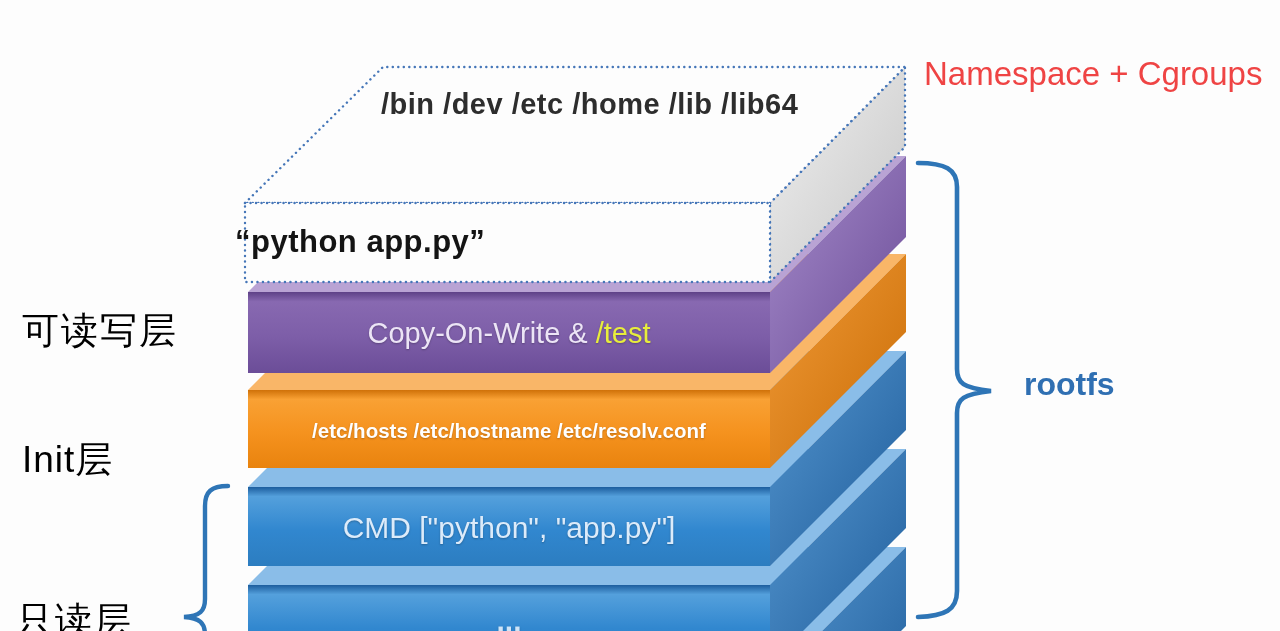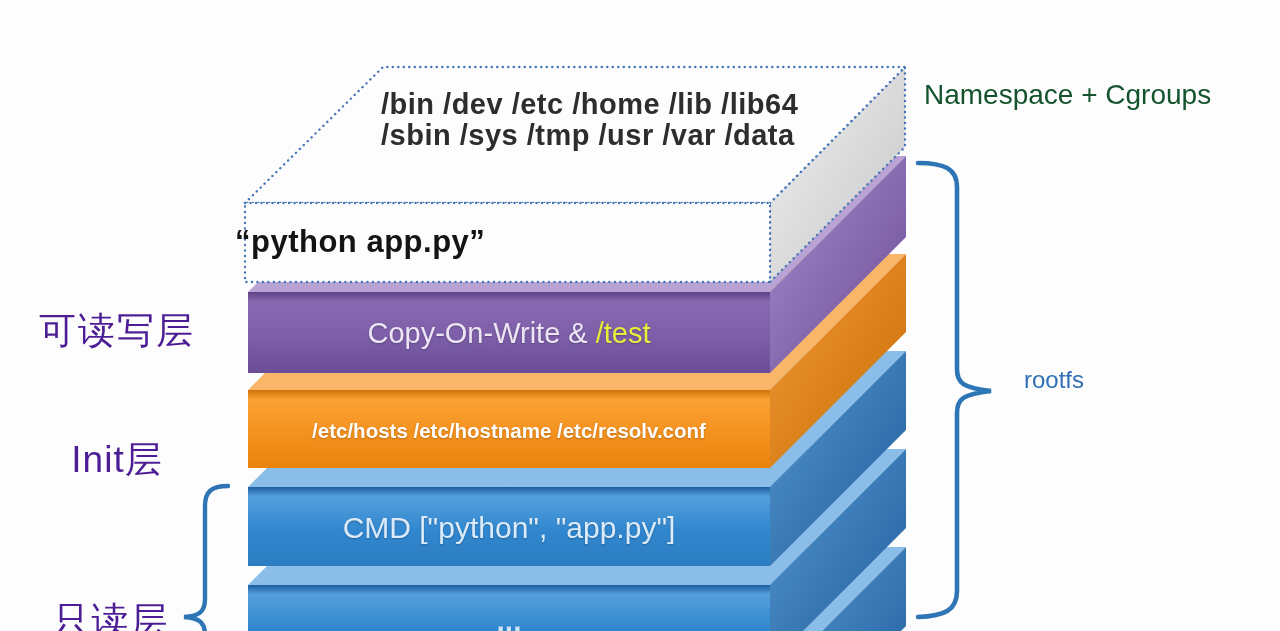--- a/index.html
+++ b/index.html
@@ -22,28 +22,28 @@
   .layer-label{
     left:248px;width:522px;text-align:center;
     text-shadow:0 1px 2px rgba(0,0,0,0.25);
   }
   .cow-label{top:317px;font-size:29px;font-weight:500;color:#ece5f6;}
   .cow-label .hl{color:#e8ed3c;}
   .init-label{top:419px;font-size:20.5px;font-weight:700;color:#ffffff;}
   .cmd-label{top:511px;font-size:30px;font-weight:500;color:#dcebfa;}
   .base-label{top:604px;font-size:30px;font-weight:700;color:#cfe4f7;}
   .cn-label{
-    width:190px;text-align:center;
-    font-size:37px;color:#4c1d95;letter-spacing:2px;
+    width:190px;text-align:left;
+    font-size:37px;color:#000000;letter-spacing:2px;
   }
   .lbl-writable{left:22px;top:306px;}
   .lbl-init{left:22px;top:399px;letter-spacing:1px;margin-top:36px;}
   .lbl-readonly{left:16px;top:596px;}
-  .ns-label{left:924px;top:55px;font-size:28px;font-weight:500;color:#14532d;margin-top:24px;}
-  .rootfs-label{left:1024px;top:366px;font-size:24px;font-weight:400;color:#2f6fb2;}
+  .ns-label{left:924px;top:55px;font-size:33px;font-weight:500;color:#ef4444;}
+  .rootfs-label{left:1024px;top:366px;font-size:32px;font-weight:700;color:#2f6fb2;}
 </style>
 </head>
 <body>
 
 <div id="stage">
 
   <svg id="scene" width="1280" height="631" viewBox="0 0 1280 631">
     <defs>
       <linearGradient id="gPurpleF" x1="0" y1="0" x2="0" y2="1">
         <stop offset="0" stop-color="#5e4187"></stop>
@@ -118,21 +118,20 @@
 
     <path d="M918,163 C945,163 957,169 957,187 L957,369 C957,383 963,388 991,391
              C963,394 957,399 957,413 L957,591 C957,610 945,616 918,617" fill="none" stroke="#2e75b6" stroke-width="4.6" stroke-linecap="round"></path>
 
     <path d="M228,486 C211,486 205,492 205,506 L205,599 C205,611 200,616 184,617
              C200,618 205,623 205,635 L205,660" fill="none" stroke="#2e75b6" stroke-width="4.4" stroke-linecap="round"></path>
   </svg>
 
   <div class="txt paths-block">
     <div>/bin /dev /etc /home /lib /lib64</div>
-    <div>/sbin /sys /tmp /usr /var /data</div>
   </div>
 
   <div class="txt command-label">“python app.py”</div>
 
   <div class="txt layer-label cow-label">
     <span>Copy-On-Write &amp; </span><span class="hl">/test</span>
   </div>
   <div class="txt layer-label init-label">/etc/hosts /etc/hostname /etc/resolv.conf</div>
   <div class="txt layer-label cmd-label">CMD ["python", "app.py"]</div>
   <div class="txt layer-label base-label">...</div>

